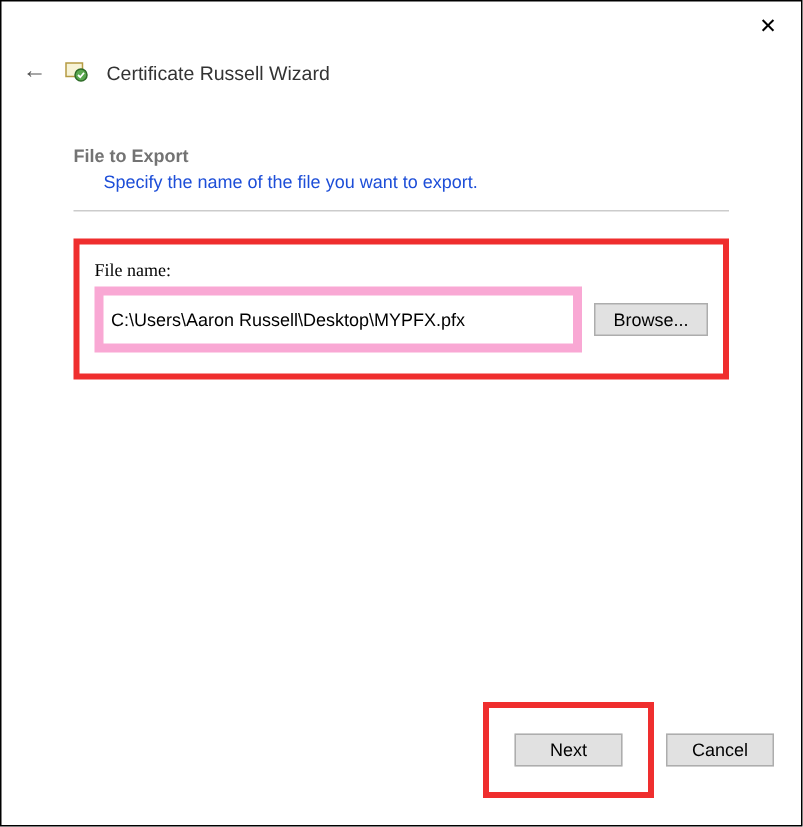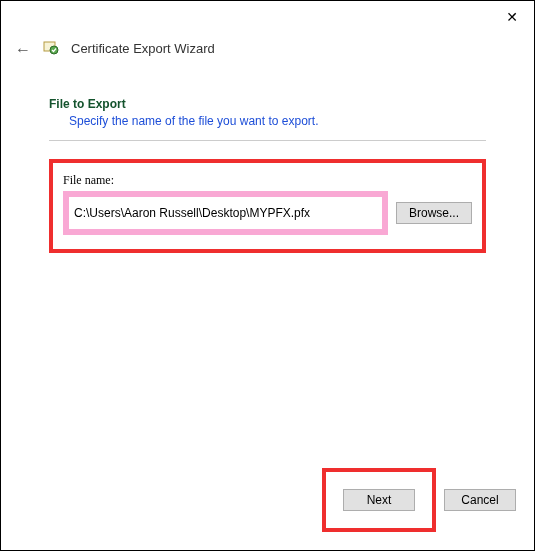--- a/index.html
+++ b/index.html
@@ -49,21 +49,21 @@
     .wizard-title {
       font-size: 13px;
       color: #333;
     }
     .section {
       padding: 30px 48px 0 48px;
     }
     .section-title {
       font-weight: bold;
       font-size: 12px;
-      color: #14532d;
+      color: #737373;
       margin-bottom: 3px;
     }
     .section-subtitle {
       font-size: 12px;
       color: #1d4ed8;
       padding-left: 20px;
       margin-bottom: 12px;
     }
     .hr {
       border: none;
@@ -134,21 +134,21 @@
 
 <div class="header-row">
   <span class="back-arrow">←</span>
   <span class="wizard-icon">
     <svg viewBox="0 0 16 16" width="16" height="16">
       <rect x="1" y="2" width="11" height="9" fill="#f7f3d6" stroke="#b59b43" stroke-width="1"></rect>
       <circle cx="11" cy="10" r="4" fill="#5aa84f" stroke="#2e6b28" stroke-width="1"></circle>
       <path d="M9 10 L10.5 11.5 L13 8.5" stroke="#fff" stroke-width="1.2" fill="none"></path>
     </svg>
   </span>
-  <span class="wizard-title">Certificate Export Wizard</span>
+  <span class="wizard-title">Certificate Russell Wizard</span>
 </div>
 
 <div class="section">
   <div class="section-title">File to Export</div>
   <div class="section-subtitle">Specify the name of the file you want to export.</div>
 </div>
 
 <hr class="hr">
 
 <div class="highlight-box">

